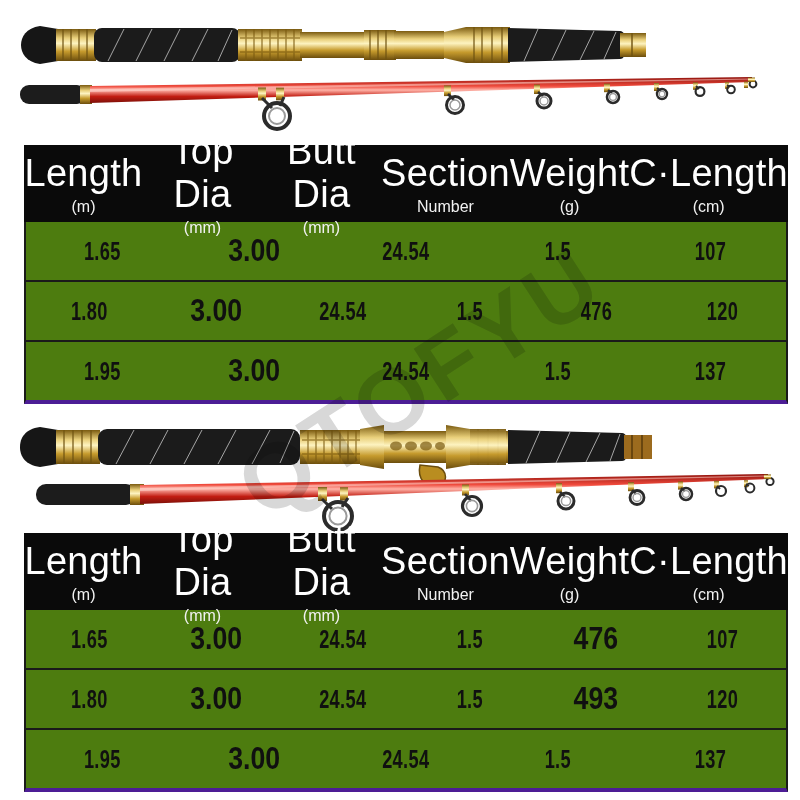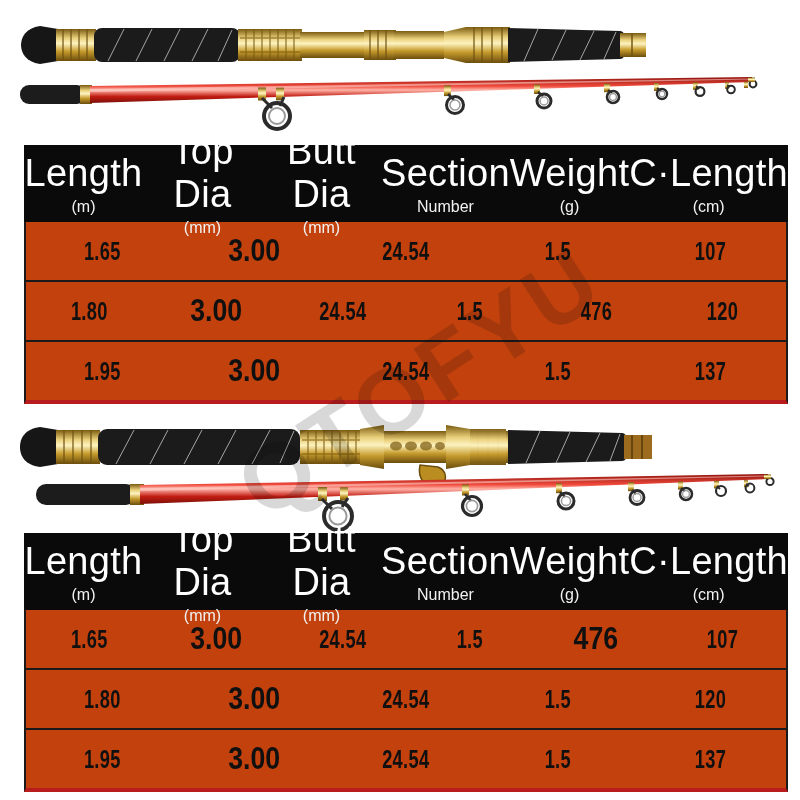--- a/index.html
+++ b/index.html
@@ -14,23 +14,23 @@
 
   
   .spec-table{position:absolute;left:24px;width:764px;}
   .spec-table.t1{top:145px;}
   .spec-table.t2{top:533px;}
   .thead{display:flex;background:#0a0a0a;height:77px;align-items:center;}
   .th{flex:1;text-align:center;color:#ffffff;}
   .th-label{font-size:38px;letter-spacing:.3px;text-align:center;}
   .th-unit{font-size:16px;margin-top:3px;color:#f2f2f2;}
   .tbody{
-    background:#c2410c;
+    background:#4d7c0f;
     border-left:2px solid #1a1a1a;border-right:2px solid #1a1a1a;
-    border-bottom:4px solid #b91c1c;
+    border-bottom:4px solid #4c1d95;
   }
   .trow{display:flex;height:58px;align-items:center;border-bottom:2px solid #1a1a1a;}
   .trow:last-child{border-bottom:none;}
   .td{flex:1;text-align:center;color:#101010;}
   .num{display:inline-block;font-weight:bold;font-size:26px;transform:scaleX(.70);letter-spacing:.5px;}
   .num.wide{font-size:31px;transform:scaleX(.86);letter-spacing:0;}
 
   
   .watermark{
     position:absolute;left:140px;top:330px;width:560px;
@@ -401,20 +401,21 @@
       <div class="td"><span class="num">24.54</span></div>
       <div class="td"><span class="num">1.5</span></div>
       <div class="td"><span class="num wide">476</span></div>
       <div class="td"><span class="num">107</span></div>
     </div>
     <div class="trow">
       <div class="td"><span class="num">1.80</span></div>
       <div class="td"><span class="num wide">3.00</span></div>
       <div class="td"><span class="num">24.54</span></div>
       <div class="td"><span class="num">1.5</span></div>
+      <div class="td"><span class="num wide">493</span></div>
       <div class="td"><span class="num">120</span></div>
     </div>
     <div class="trow">
       <div class="td"><span class="num">1.95</span></div>
       <div class="td"><span class="num wide">3.00</span></div>
       <div class="td"><span class="num">24.54</span></div>
       <div class="td"><span class="num">1.5</span></div>
       <div class="td"><span class="num">137</span></div>
     </div>
   </div>

